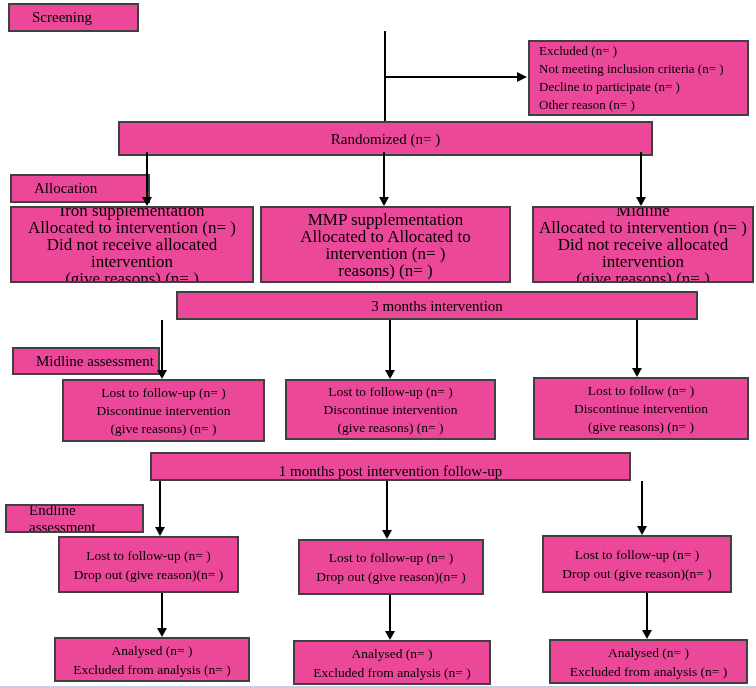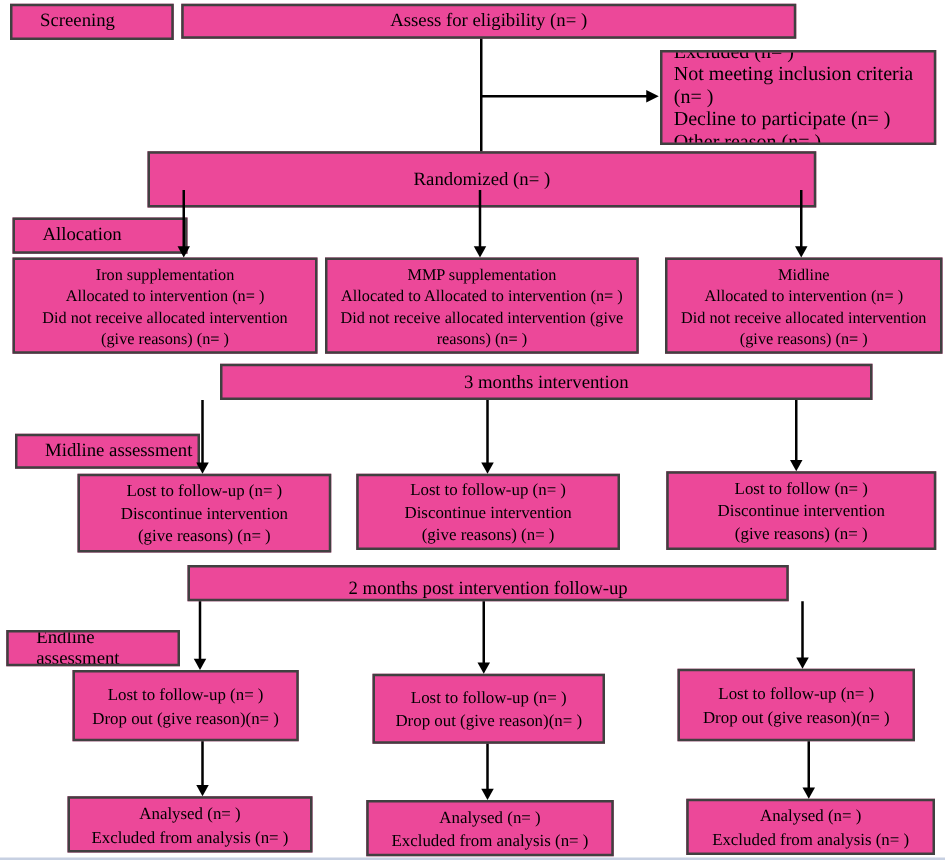--- a/index.html
+++ b/index.html
@@ -9,65 +9,61 @@
     overflow:hidden;border-bottom:2px solid #c7d0e2;box-sizing:border-box;
   }
   .box{
     position:absolute;box-sizing:border-box;border:2px solid #404040;background:#ec4899;
     display:flex;flex-direction:column;justify-content:center;align-items:center;
     text-align:center;overflow:hidden;
   }
   .box .ln{width:100%;}
   .hdr{font-size:15px;line-height:18px;}
   .lbl{align-items:flex-start;padding-left:22px;font-size:15px;justify-content:center;text-align:left;}
-  .body{font-size:13px;line-height:17px;align-items:center;}
+  .body{font-size:17px;line-height:17px;align-items:center;}
   .mid{font-size:13.5px;line-height:18px;}
   .two{font-size:13.5px;line-height:19px;}
-  .left{align-items:flex-start;text-align:left;padding:2px 4px 2px 9px;font-size:16px;line-height:18px;}
+  .left{align-items:flex-start;text-align:left;padding:2px 4px 2px 9px;font-size:13px;line-height:18px;}
   .clipped{justify-content:flex-start;padding-top:8px;}
   .vl{position:absolute;width:2px;background:#000;}
   .hl{position:absolute;height:2px;background:#000;}
   .ad{position:absolute;width:0;height:0;border-left:5px solid transparent;border-right:5px solid transparent;border-top:9px solid #000;}
   .ar{position:absolute;width:0;height:0;border-top:5px solid transparent;border-bottom:5px solid transparent;border-left:10px solid #000;}
 </style>
 </head>
 <body>
 
 <div class="stage">
 
   <div class="box lbl" style="left:8px;top:3px;width:131px;height:29px">Screening</div>
   <div class="box lbl" style="left:10px;top:174px;width:140px;height:29px">Allocation</div>
   <div class="box lbl" style="left:12px;top:347px;width:148px;height:28px">Midline assessment</div>
   <div class="box lbl" style="left:5px;top:504px;width:139px;height:29px">Endline assessment</div>
 
-  <div class="box hdr" style="left:145px;top:3px;width:492px;height:28px">
-    <div class="ln">Assess for eligibility (n= )</div>
-  </div>
 
   <div class="box left" style="left:528px;top:40px;width:221px;height:76px">
     <div class="ln">Excluded (n= )</div>
     <div class="ln">Not meeting inclusion criteria (n= )</div>
     <div class="ln">Decline to participate (n= )</div>
     <div class="ln">Other reason (n= )</div>
   </div>
 
-  <div class="box hdr" style="left:118px;top:121px;width:535px;height:45px">
+  <div class="box hdr" style="left:118px;top:121px;width:535px;height:35px">
     <div class="ln">Randomized (n= )</div>
   </div>
 
   <div class="box body" style="left:10px;top:206px;width:244px;height:77px">
     <div class="ln">Iron supplementation</div>
     <div class="ln">Allocated to intervention (n= )</div>
     <div class="ln">Did not receive allocated intervention</div>
     <div class="ln">(give reasons) (n= )</div>
   </div>
   <div class="box body" style="left:260px;top:206px;width:251px;height:77px">
     <div class="ln">MMP supplementation</div>
     <div class="ln">Allocated to Allocated to intervention (n= )</div>
-    <div class="ln">Did not receive allocated intervention (give</div>
     <div class="ln">reasons) (n= )</div>
   </div>
   <div class="box body" style="left:532px;top:206px;width:222px;height:77px">
     <div class="ln">Midline</div>
     <div class="ln">Allocated to intervention (n= )</div>
     <div class="ln">Did not receive allocated intervention</div>
     <div class="ln">(give reasons) (n= )</div>
   </div>
 
   <div class="box hdr" style="left:176px;top:291px;width:522px;height:29px">
@@ -84,21 +80,21 @@
     <div class="ln">Discontinue intervention</div>
     <div class="ln">(give reasons) (n= )</div>
   </div>
   <div class="box mid" style="left:533px;top:377px;width:216px;height:63px">
     <div class="ln">Lost to follow (n= )</div>
     <div class="ln">Discontinue intervention</div>
     <div class="ln">(give reasons) (n= )</div>
   </div>
 
   <div class="box hdr clipped" style="left:150px;top:452px;width:481px;height:29px">
-    <div class="ln">2 months post intervention follow-up</div>
+    <div class="ln">1 months post intervention follow-up</div>
   </div>
 
   <div class="box two" style="left:58px;top:536px;width:181px;height:57px">
     <div class="ln">Lost to follow-up (n= )</div>
     <div class="ln">Drop out (give reason)(n= )</div>
   </div>
   <div class="box two" style="left:298px;top:539px;width:186px;height:56px">
     <div class="ln">Lost to follow-up (n= )</div>
     <div class="ln">Drop out (give reason)(n= )</div>
   </div>

